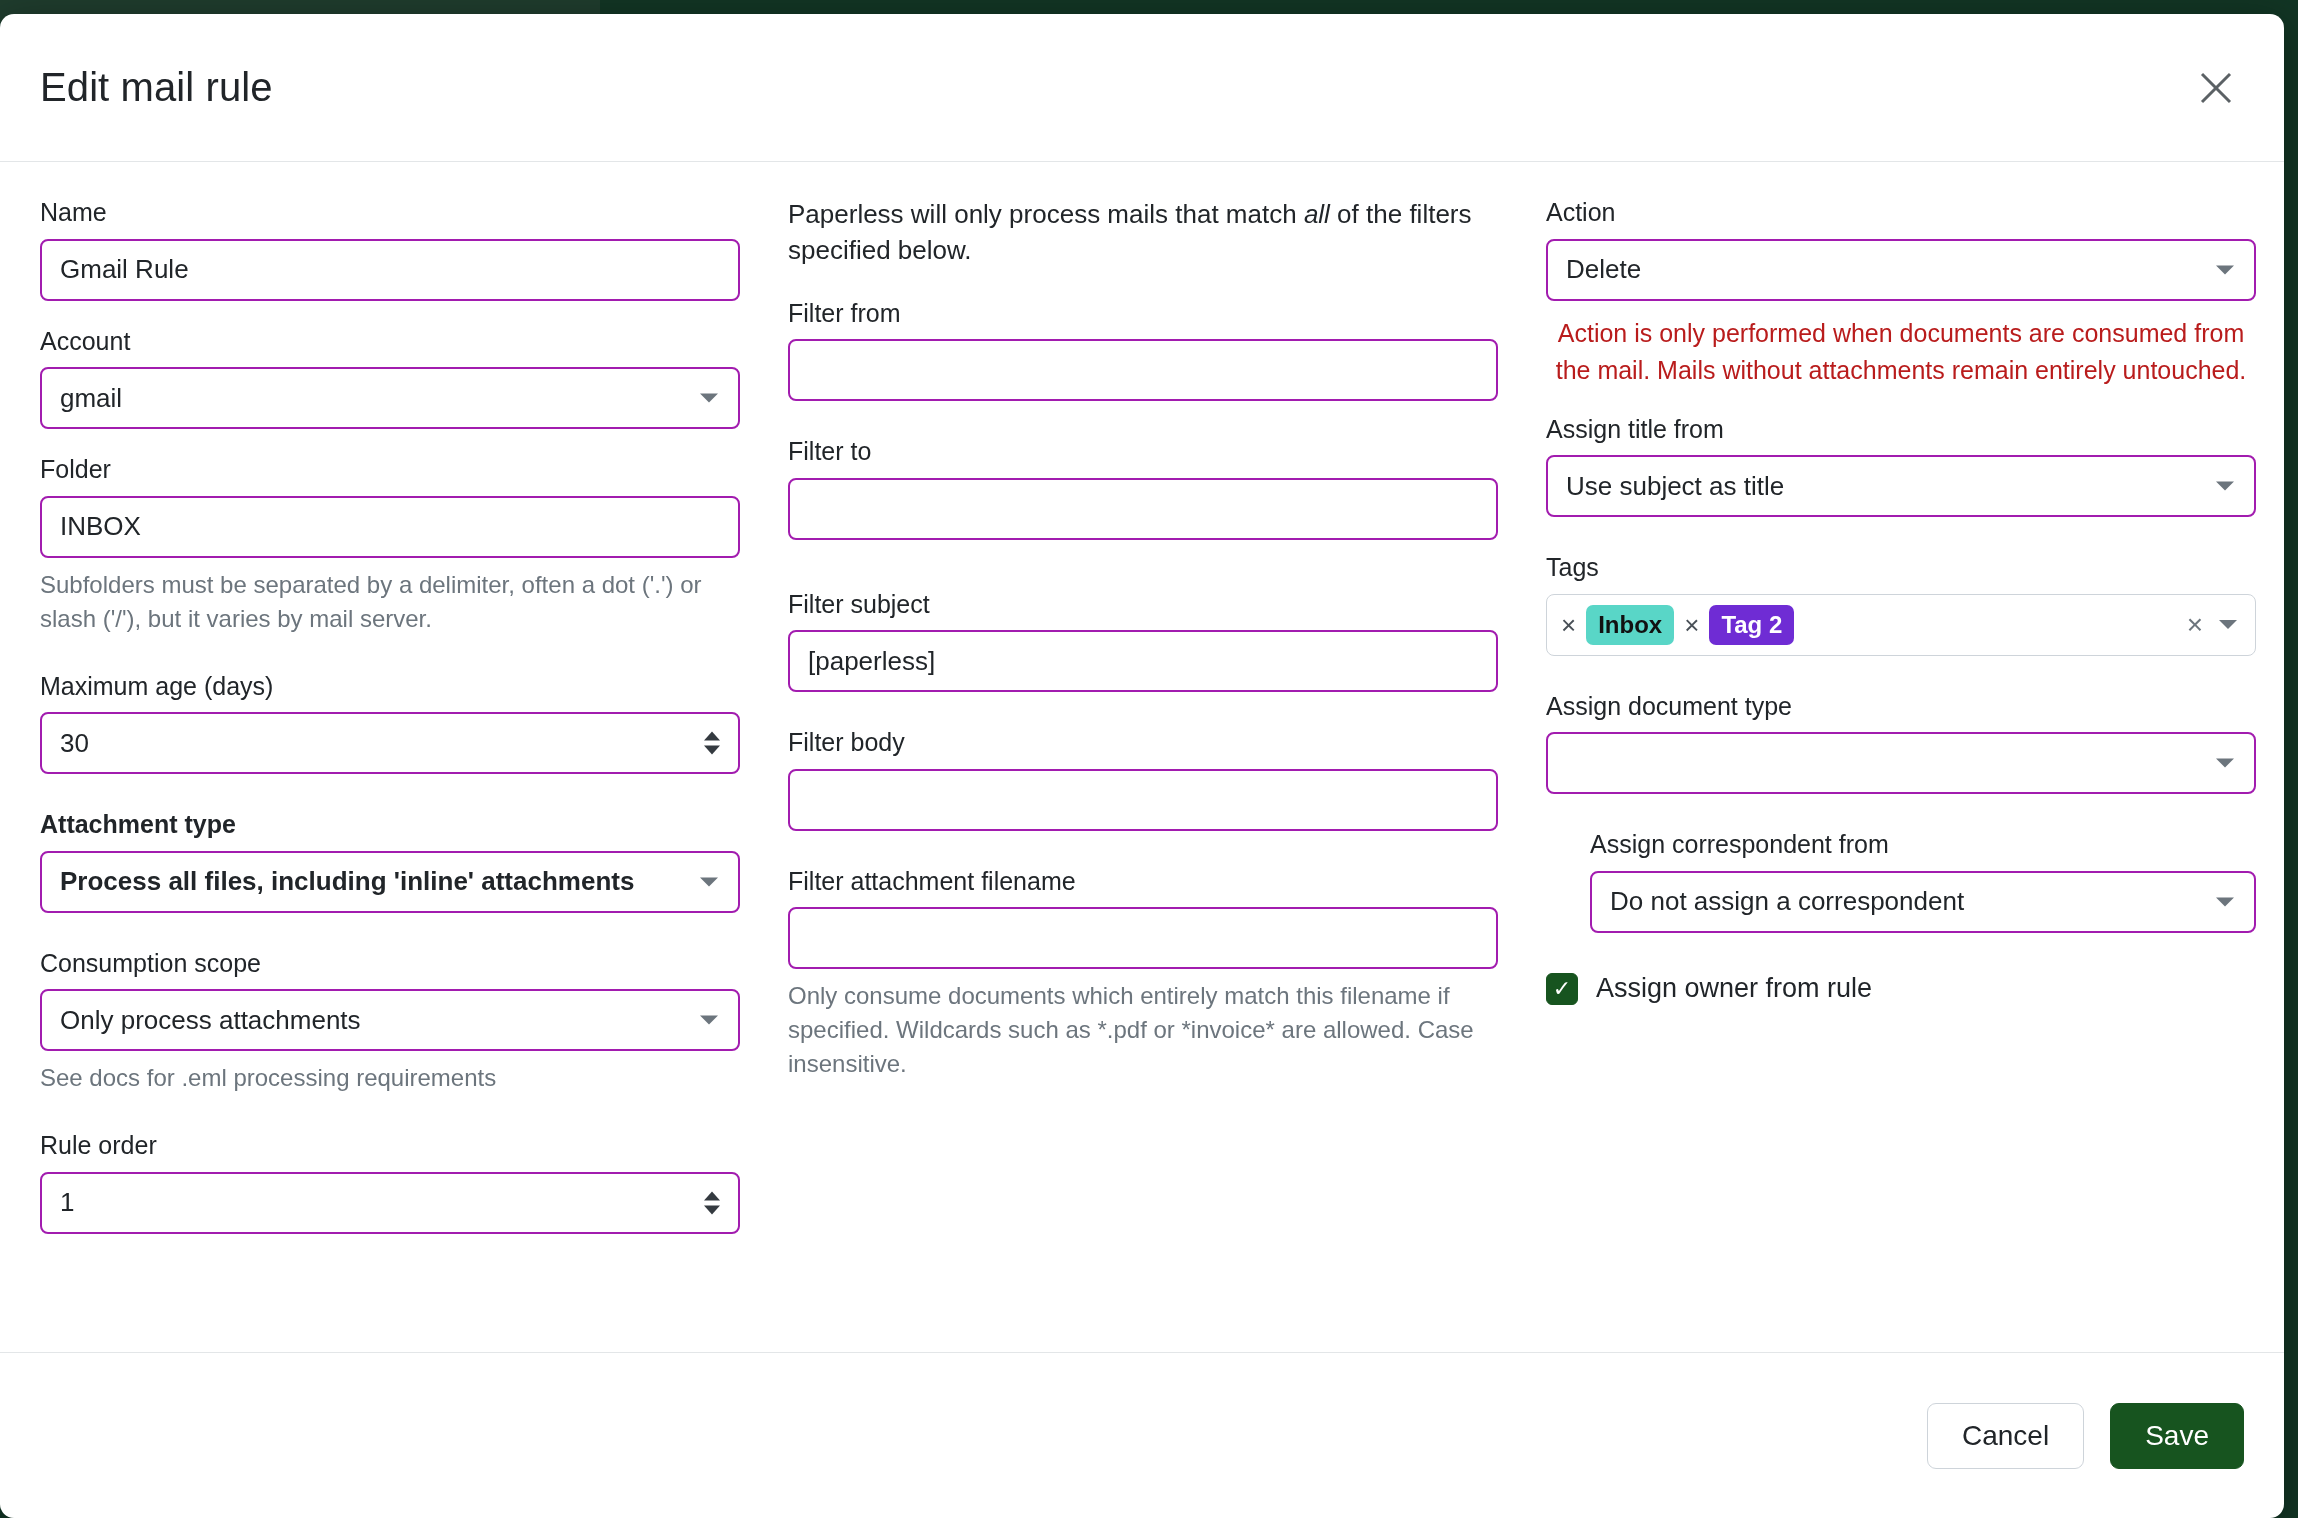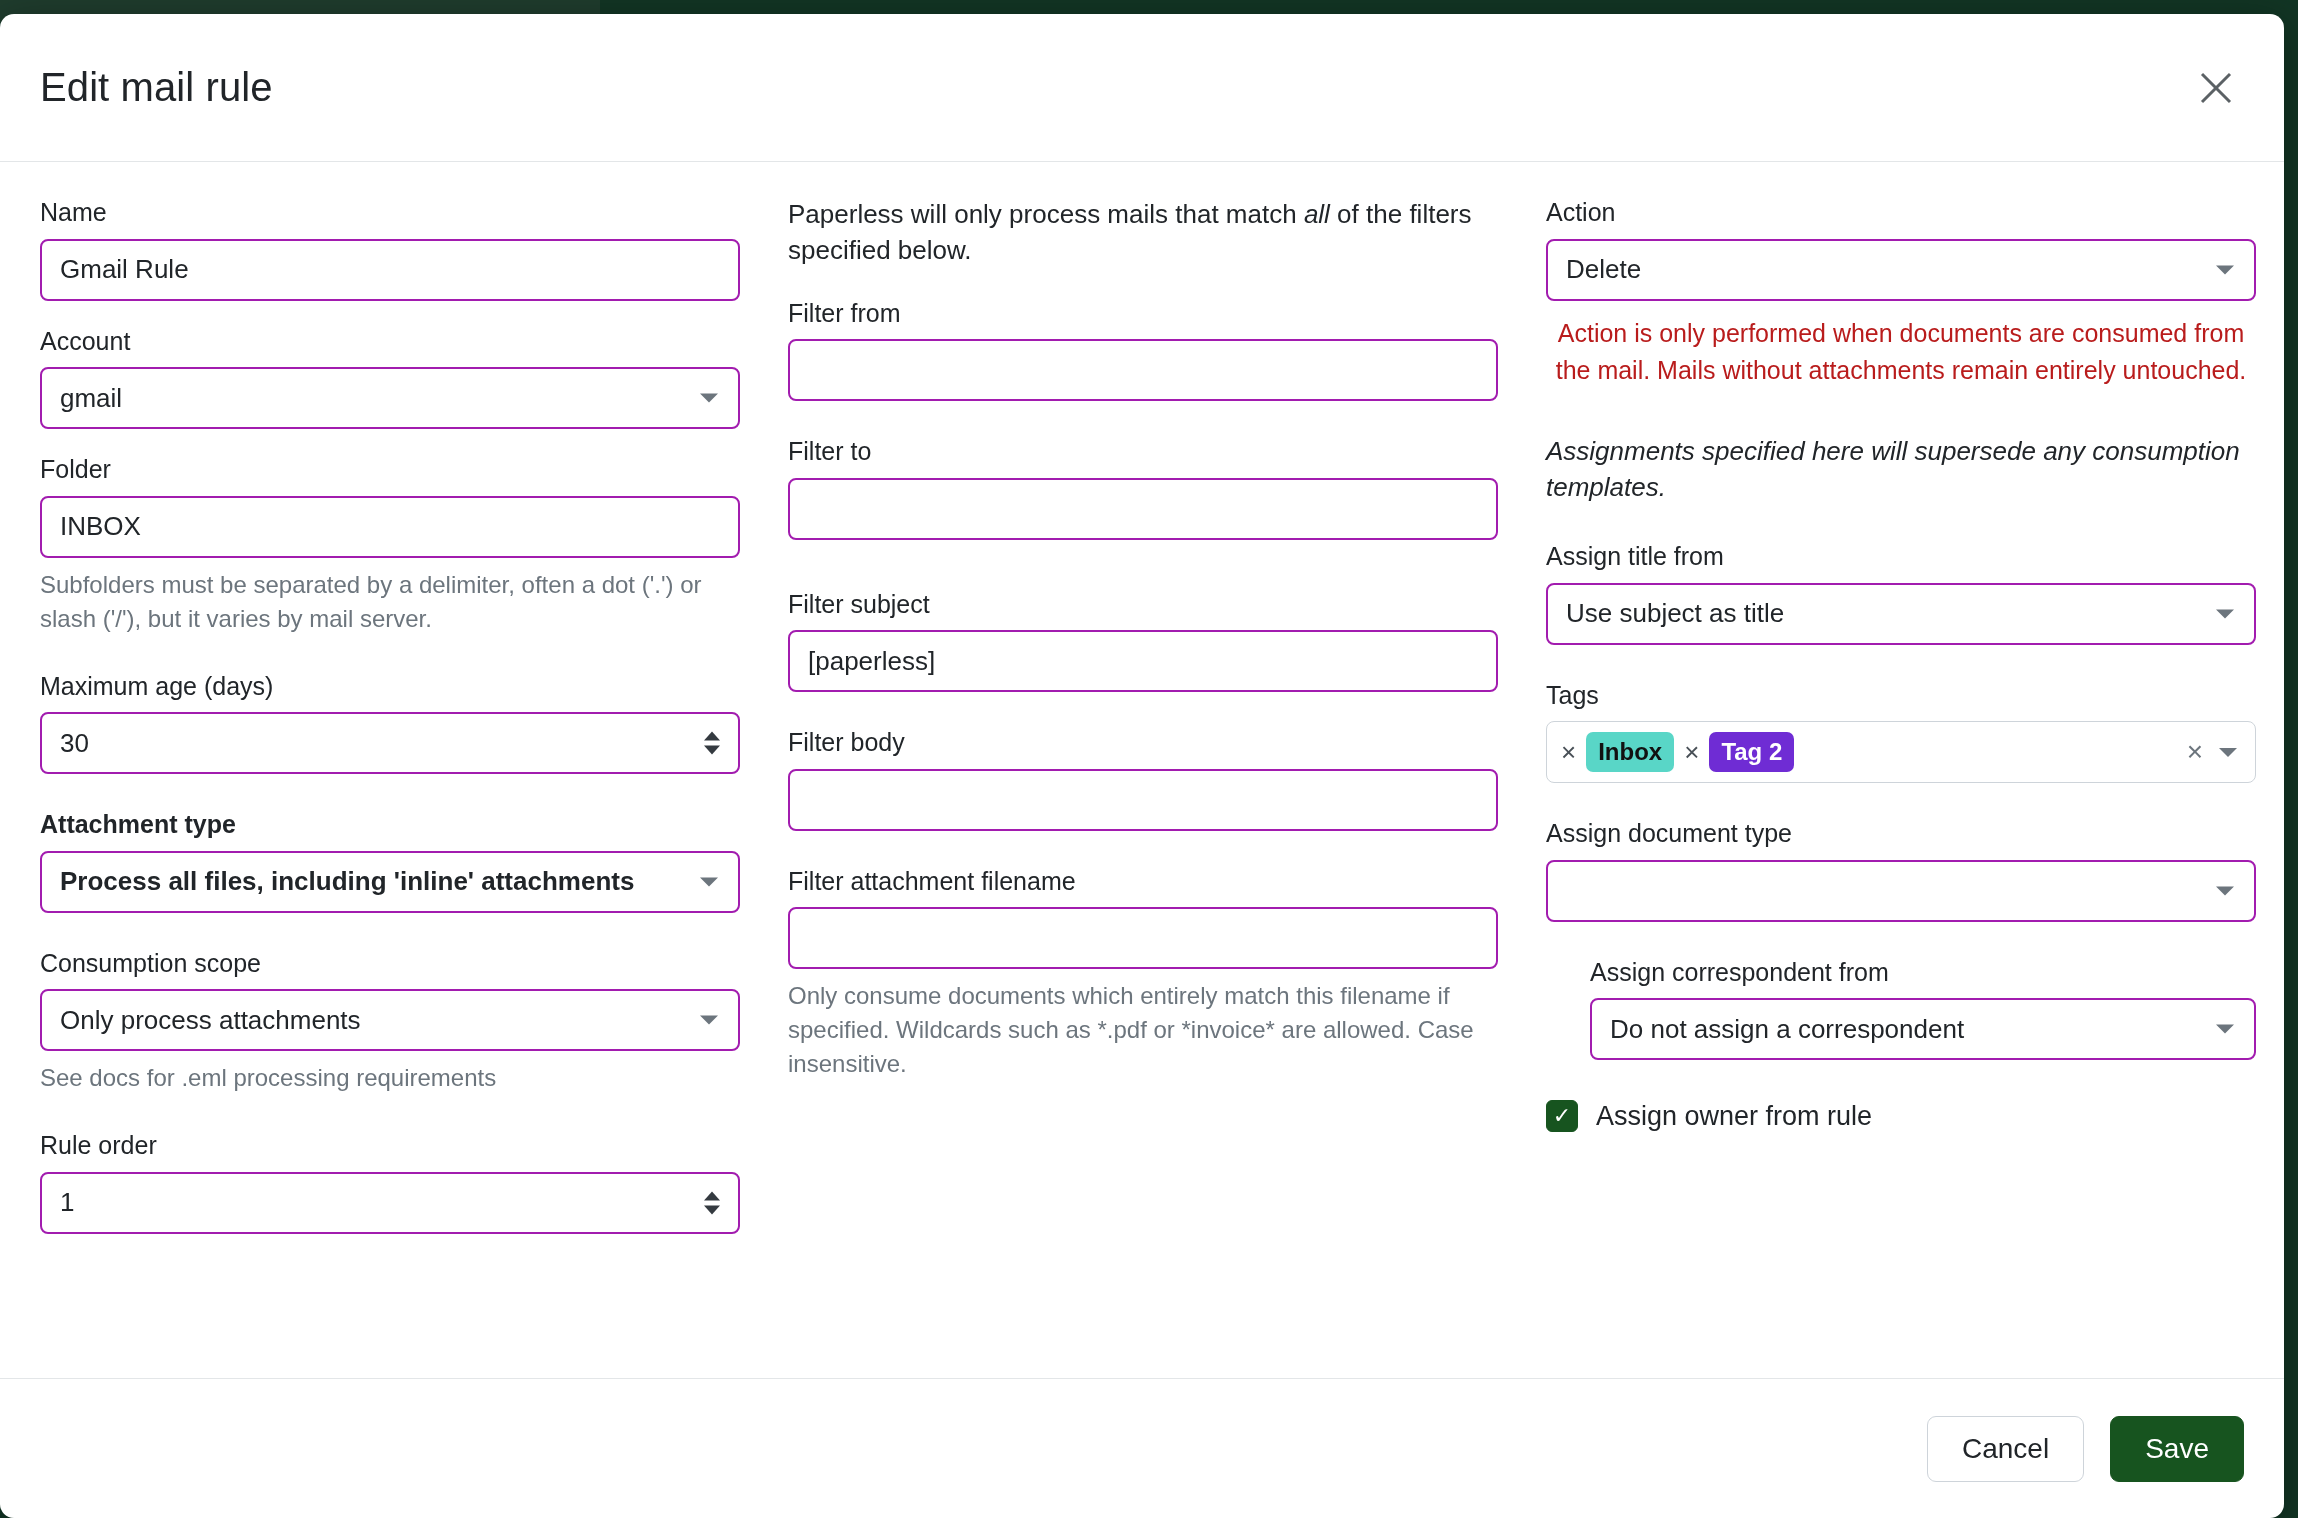--- a/index.html
+++ b/index.html
@@ -233,21 +233,21 @@
     font-size: 22px;
     line-height: 1;
   }
   .checkrow span.lbl {
     font-size: 27px;
     color: #212529;
   }
 
   .modal-footer {
     flex: 0 0 auto;
-    height: 140px;
+    height: 166px;
     border-top: 1px solid #e3e6e8;
     display: flex;
     align-items: center;
     justify-content: flex-end;
     gap: 26px;
     padding: 0 40px;
   }
   .btn {
     font-size: 28px;
     border-radius: 9px;
@@ -386,21 +386,20 @@
 
       <div class="field">
         <div class="fld-label">Action</div>
         <div class="input select">
           <span>Delete</span>
           <span class="caret"></span>
         </div>
         <div class="action-hint">Action is only performed when documents are consumed from the mail. Mails without attachments remain entirely untouched.</div>
       </div>
 
-      <div class="note-italic">Assignments specified here will supersede any consumption templates.</div>
 
       <div class="field">
         <div class="fld-label">Assign title from</div>
         <div class="input select">
           <span>Use subject as title</span>
           <span class="caret"></span>
         </div>
       </div>
 
       <div class="field" style="margin-top:34px;">

